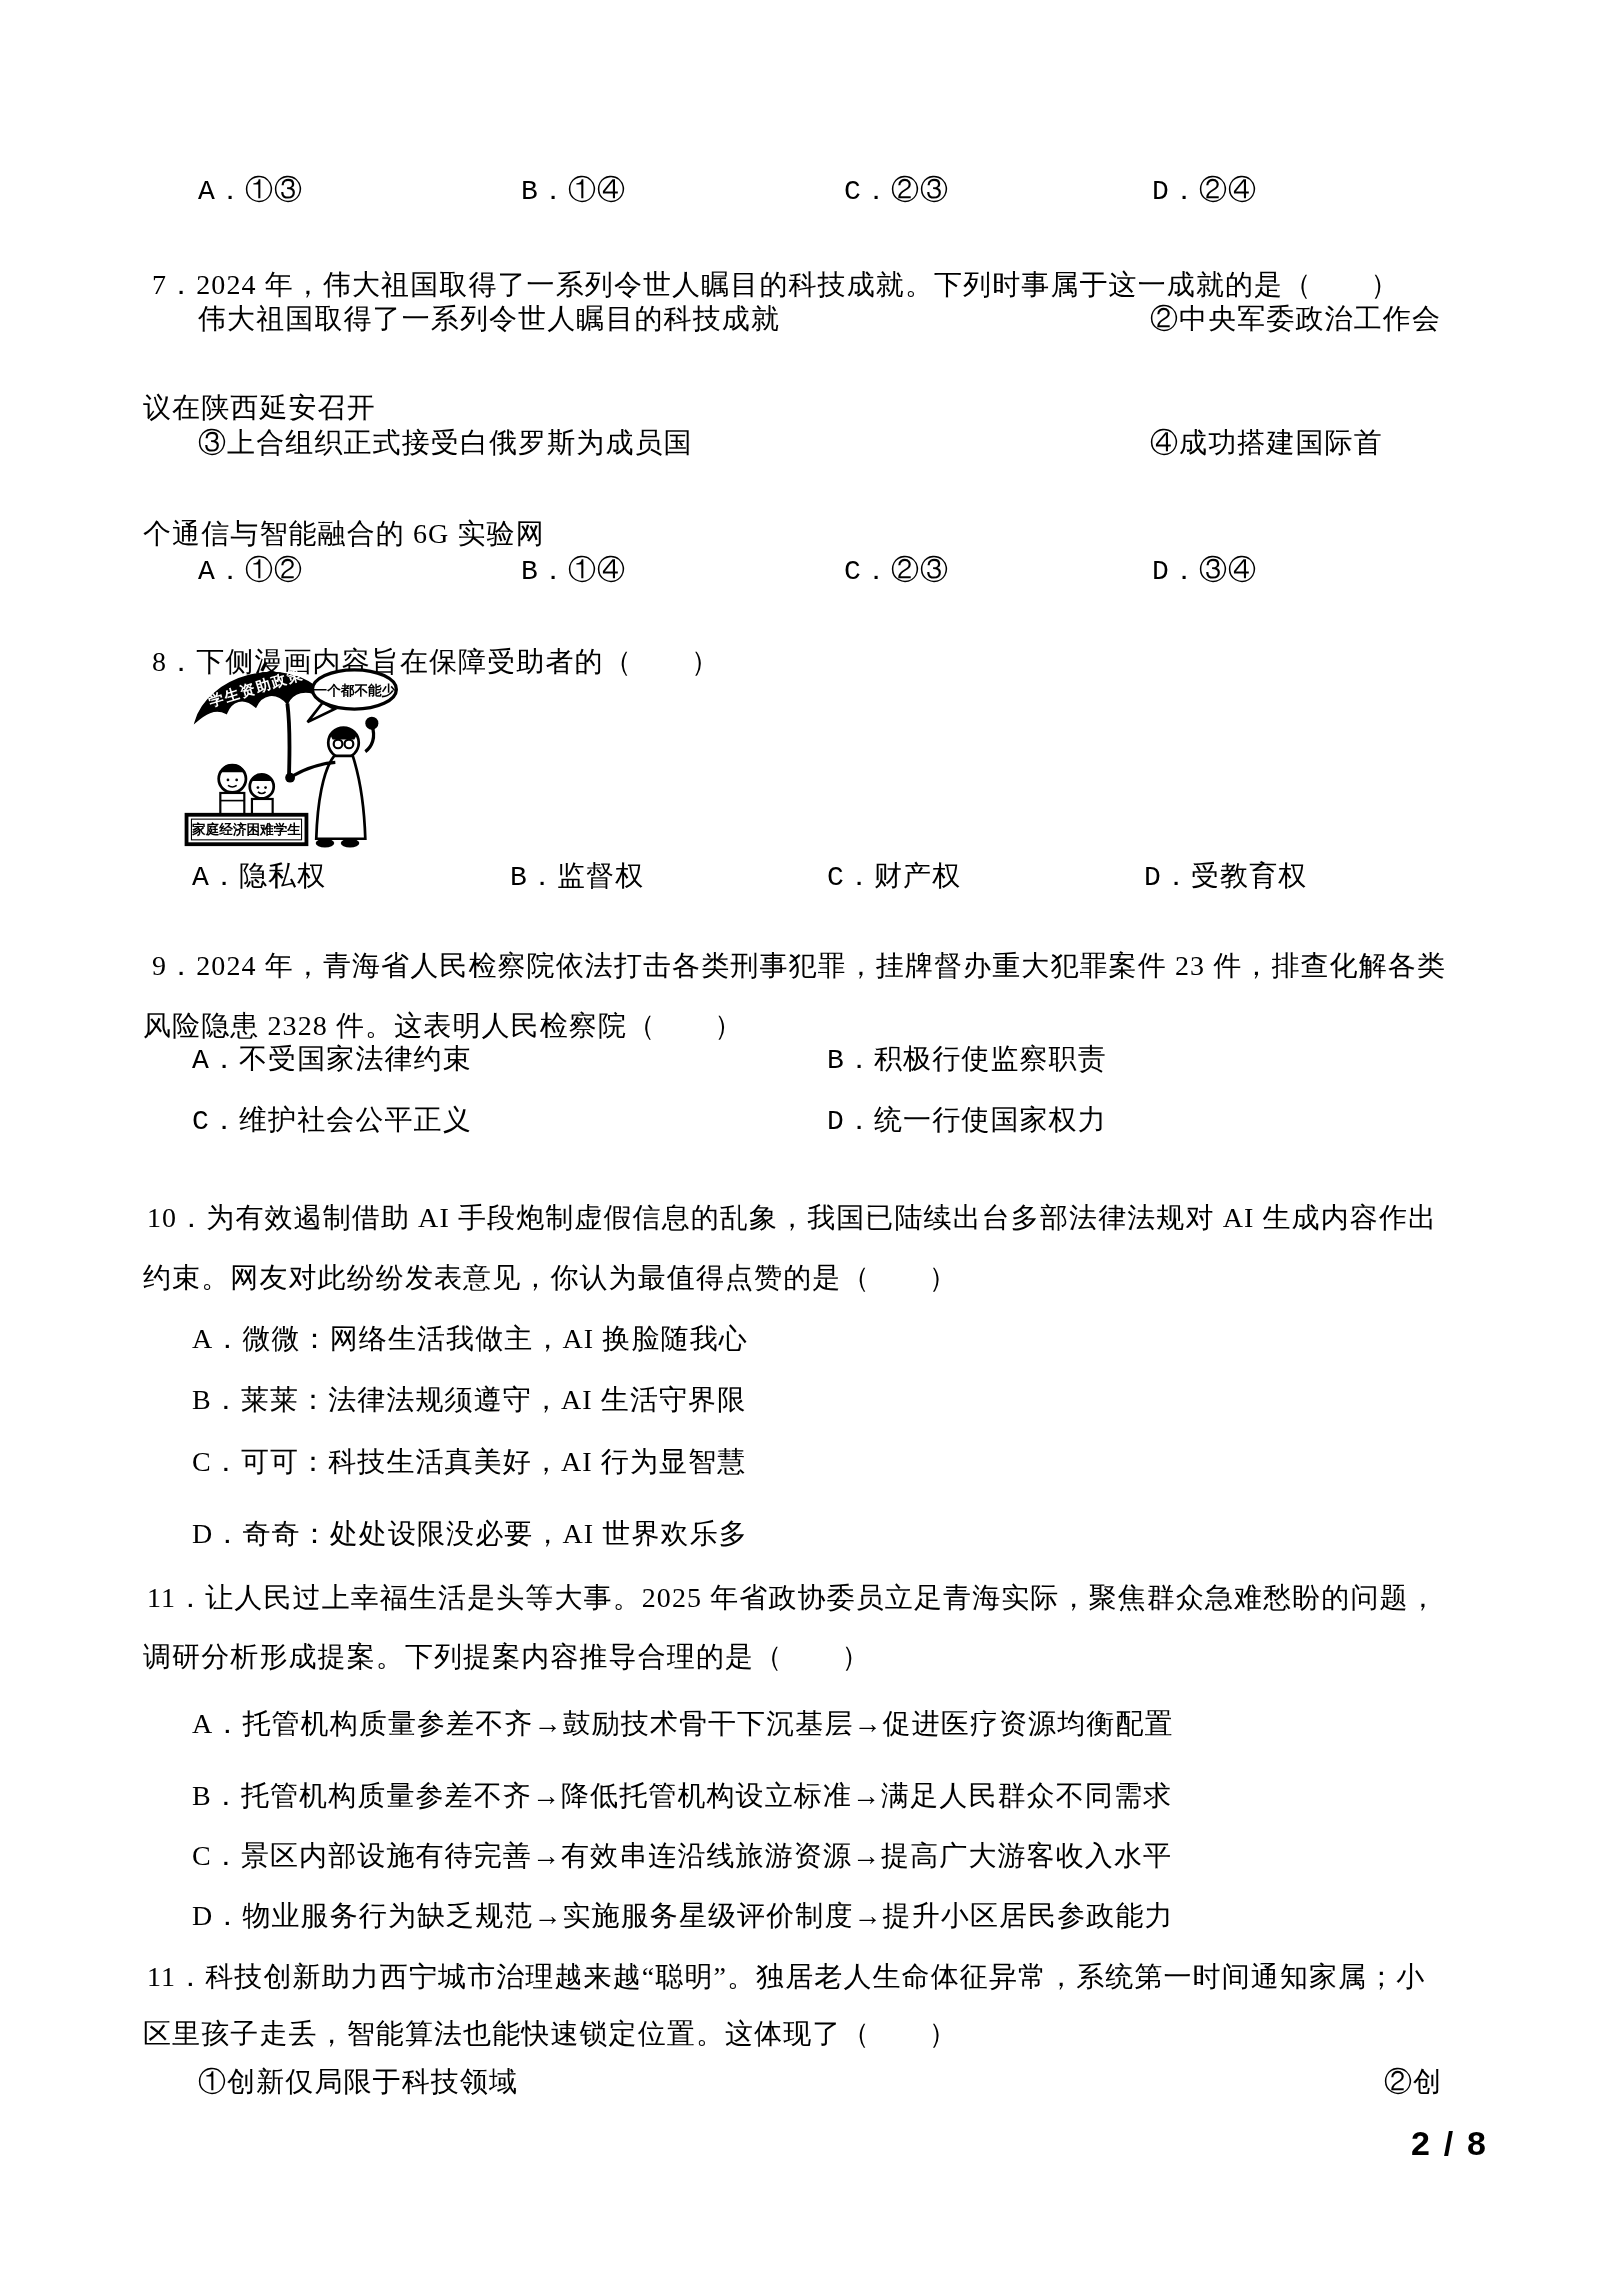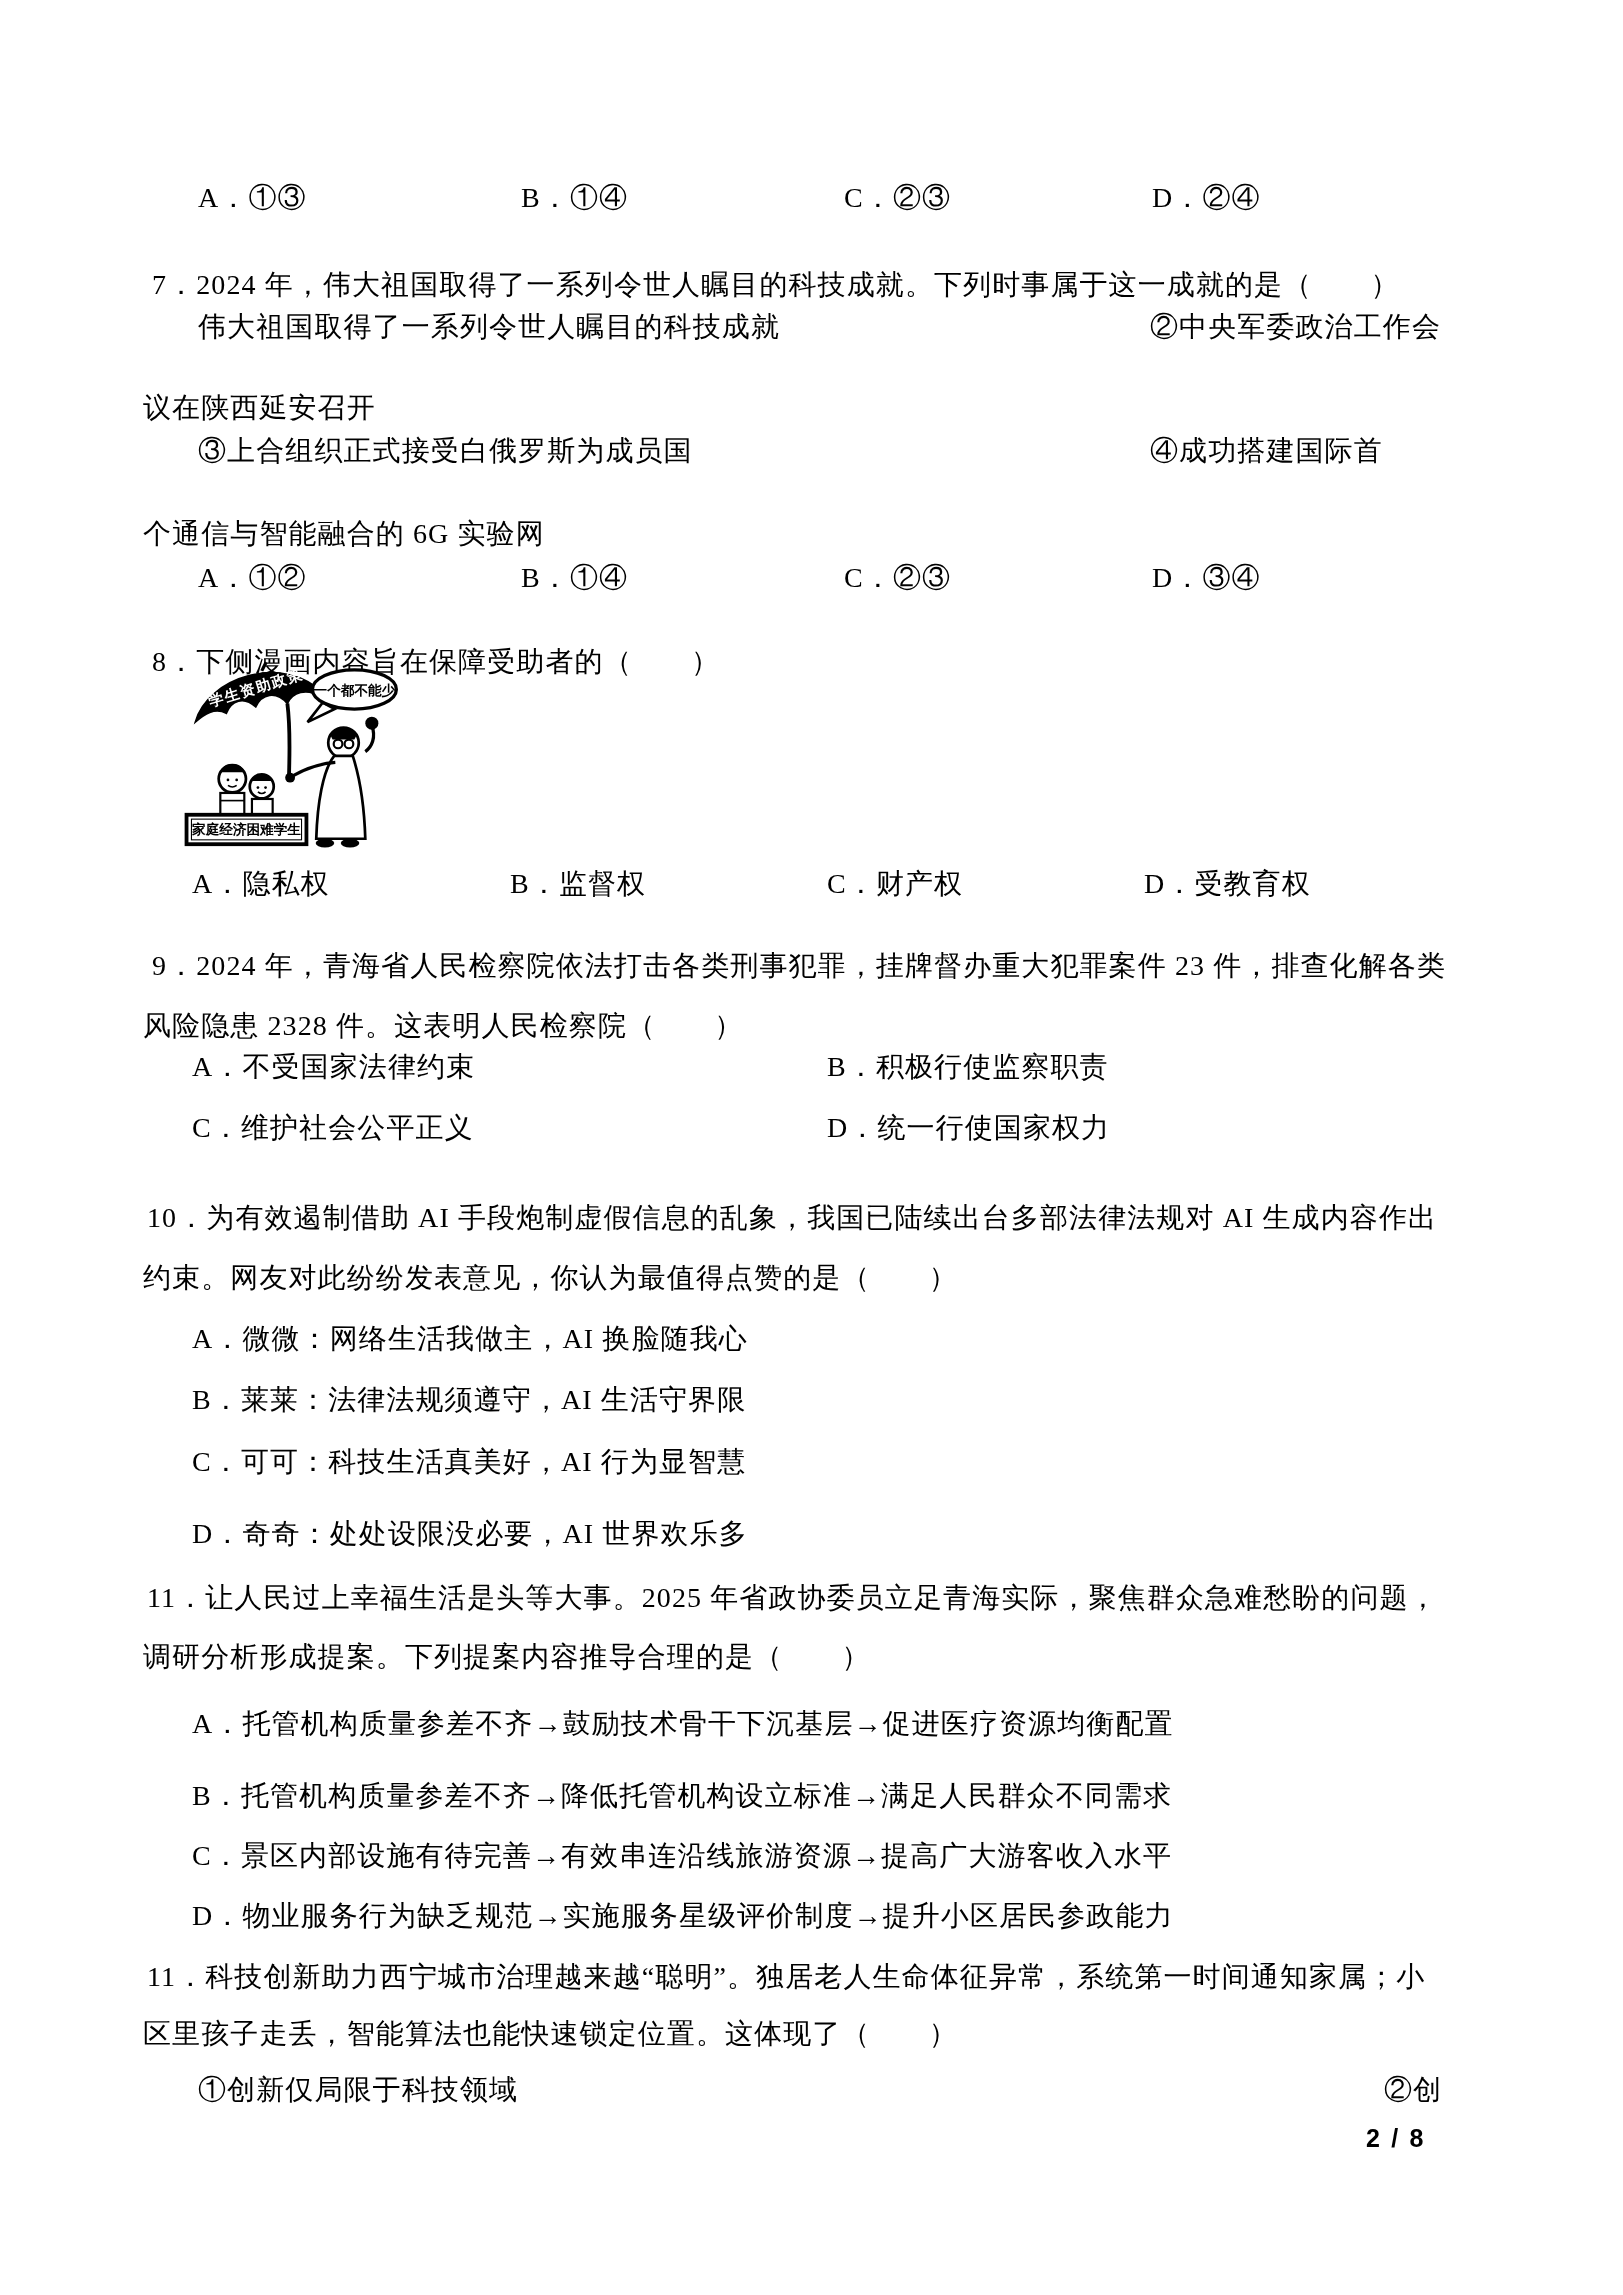--- a/index.html
+++ b/index.html
@@ -3,26 +3,26 @@
 <meta charset="utf-8">
 <style>
   html,body{margin:0;padding:0;}
   body{
     width:1623px;height:2295px;background:#ffffff;color:#000;
     font-family:"Liberation Serif","DejaVu Serif",serif;
     font-size:28px;position:relative;overflow:hidden;
   }
   .page{position:absolute;inset:0;}
   .line{position:absolute;left:0;width:100%;height:44px;white-space:nowrap;letter-spacing:1.1px;}
-  .line .cell{position:absolute;top:8px;white-space:nowrap;}
+  .line .cell{position:absolute;top:0;white-space:nowrap;font-family:Liberation Mono, monospace;}
   .stem{position:absolute;white-space:nowrap;letter-spacing:1.1px;margin-top:28px;}
   .pagenum{
-    position:absolute;top:2124px;left:1366px;
+    position:absolute;top:2124px;left:1411px;
     font-family:"Liberation Sans","DejaVu Sans",sans-serif;
-    font-weight:bold;font-size:25px;letter-spacing:2.2px;
+    font-weight:bold;font-size:34px;letter-spacing:2.2px;
   }
   .comic{position:absolute;top:661px;left:180px;width:218px;height:192px;}
   svg text{font-family:"Liberation Serif","DejaVu Serif",serif;}
 </style>
 </head>
 <body>
 
 <div class="page">
 
   <div class="line" style="top:171px">

